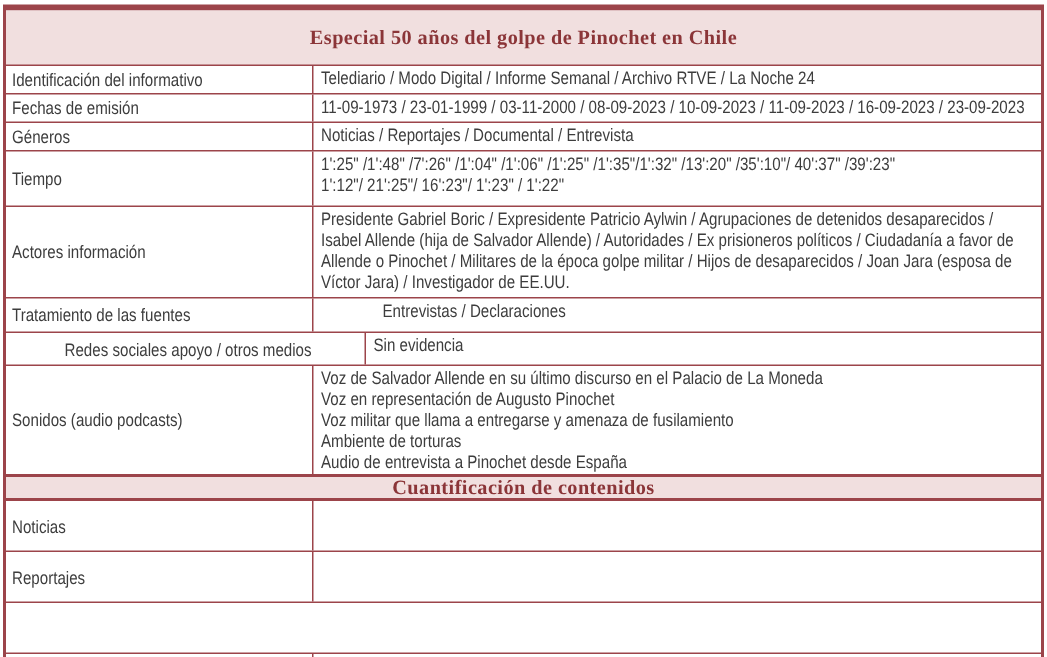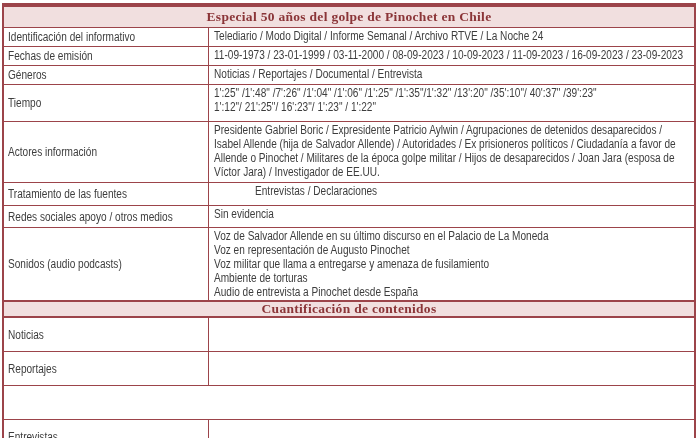--- a/index.html
+++ b/index.html
@@ -30,27 +30,27 @@
   .value-cell.center{text-align:center;margin-top:32px;}
   
   .n{display:block;transform:scaleX(0.84);transform-origin:0 50%;width:119%;line-height:14px;}
   .lines .ln{line-height:14px;}
   
   .header-row{display:flex;align-items:center;justify-content:center;
               background:var(--pink);color:var(--hdrtext);
               font-family:"Liberation Serif","DejaVu Serif",serif;
               font-weight:bold;font-size:13.5px;letter-spacing:0.3px;
               box-sizing:border-box;text-align:center;}
-  .h-title{height:21px;border-bottom:1px solid var(--line);}
+  .h-title{height:37px;border-bottom:1px solid var(--line);}
   .h-sec{height:18px;border-top:2px solid var(--line);border-bottom:2px solid var(--line);}
   .h-19{height:19px;}
   .h-tiempo{height:37px;}
   .h-actores{height:61px;}
   .h-trat{height:23px;gap:41px;}
-  .h-redes{height:22px;}
+  .h-redes{height:22px;padding-left:35px;}
   .h-sonidos{height:72px;}
   .h-18{height:34px;}
   .bold{font-weight:bold;}
 </style>
 </head>
 <body>
 
 <div class="table">
 
   <div class="header-row h-title">

